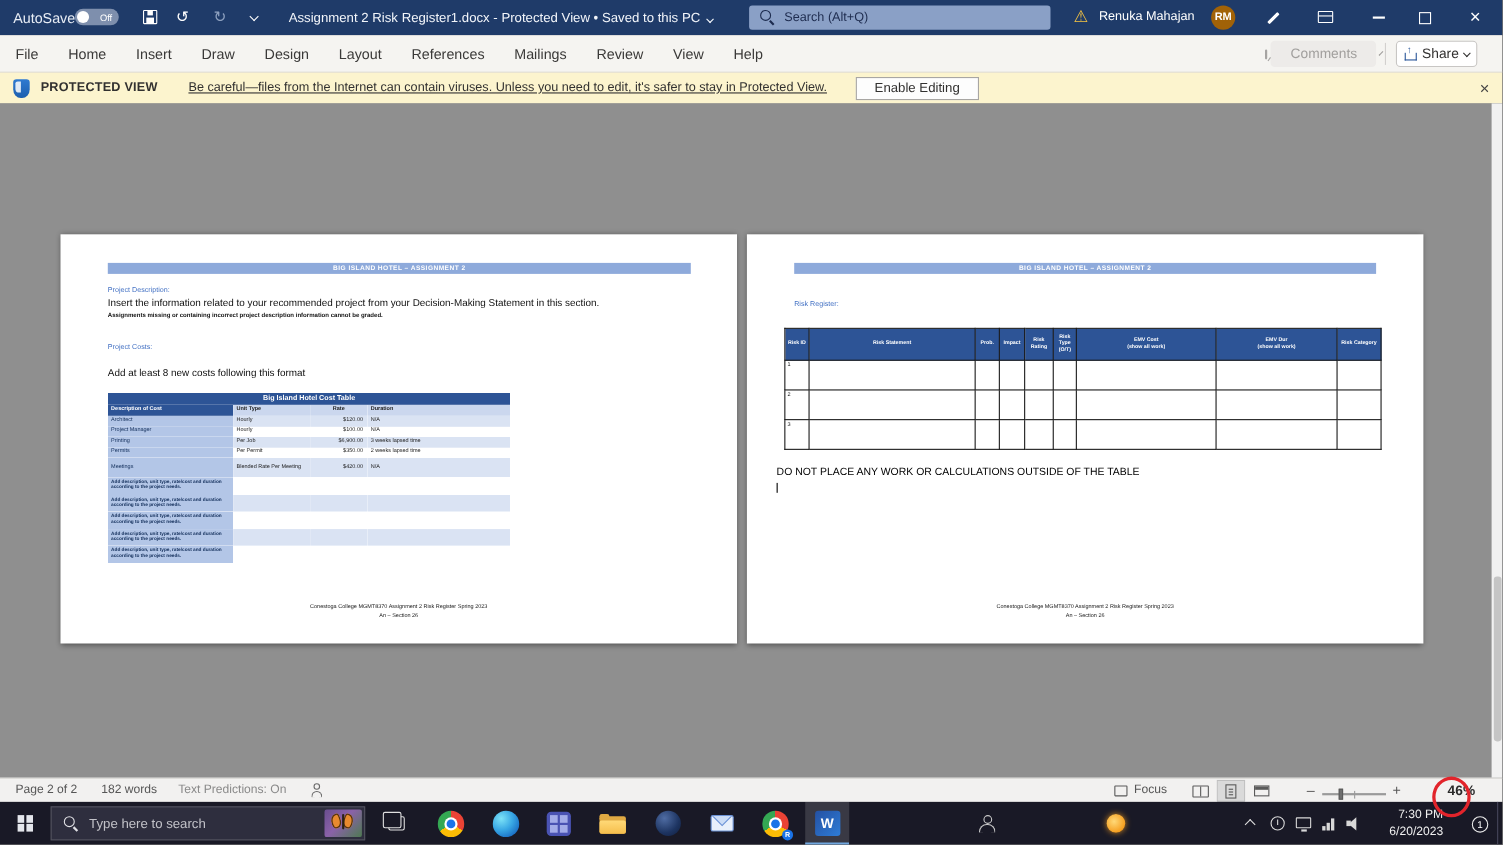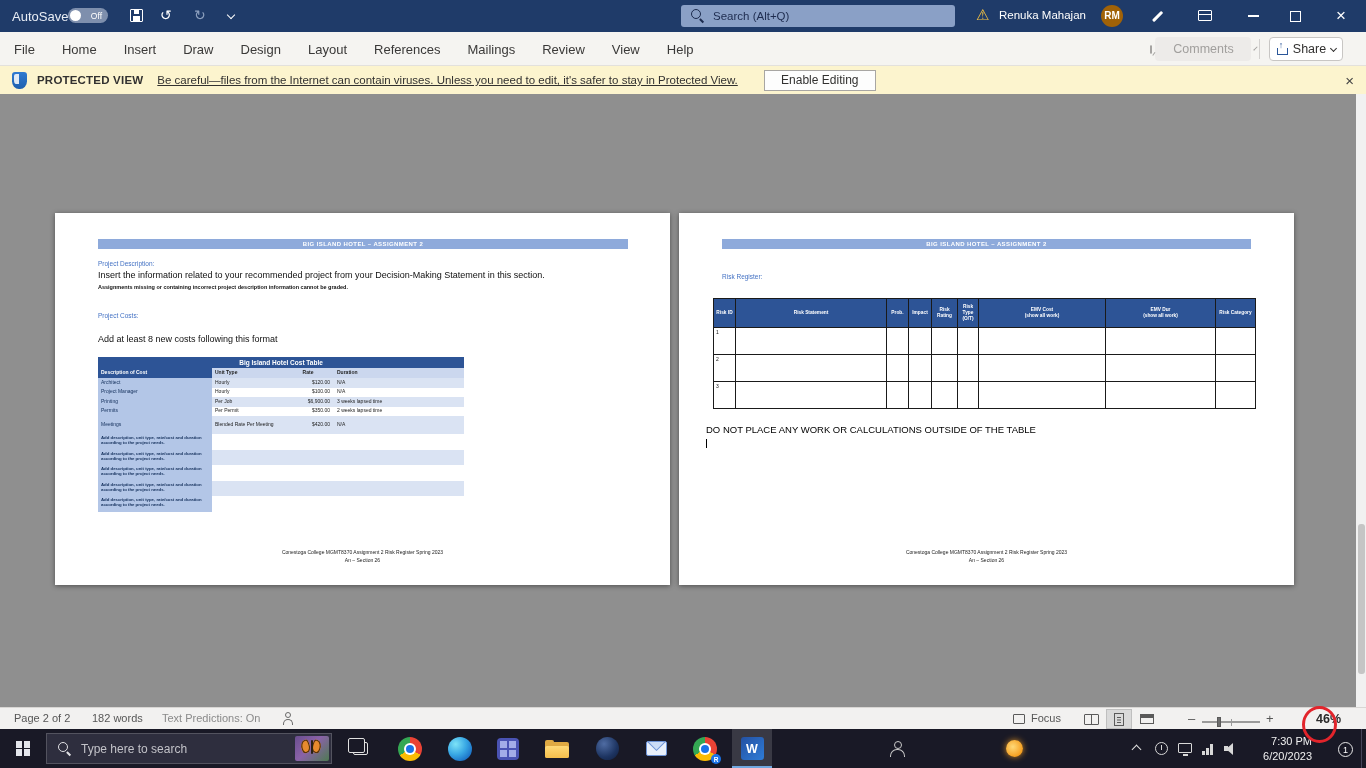--- a/index.html
+++ b/index.html
@@ -69,21 +69,21 @@
   .shic::after { content:"\2191"; position:absolute; left:3px; top:-3px; font-size:9px; color:#2B579A; }
 
   
   #pvbar { position:absolute; left:0; top:66px; width:1366px; height:28px; background:#FCF4CE;
            display:flex; align-items:center; font-size:11.5px; color:#323130; }
   #pv-shield { position:relative; margin-left:12px; width:15px; height:17px; flex:0 0 auto;
                background:linear-gradient(180deg,#2F7AD1,#1D5FAE); border-radius:3px 3px 46% 46%; }
   #pv-shield::before { content:""; position:absolute; left:2px; top:2px; width:5px; height:10px;
                        background:rgba(255,255,255,.85); border-radius:2px 0 0 40%; }
   #pv-label { margin-left:10px; font-weight:bold; letter-spacing:.2px; white-space:nowrap; }
-  #pv-msg { margin-left:14px; text-decoration:underline; white-space:nowrap; }
+  #pv-msg { margin-left:28px; text-decoration:underline; white-space:nowrap; }
   #pv-btn { margin-left:26px; width:112px; height:21px; background:#FDFDFD; border:1px solid #A8A6A3;
             font-size:12px; color:#323130; text-align:center; line-height:19px; flex:0 0 auto; }
   #pv-close { position:absolute; right:12px; top:6px; font-size:15px; color:#444; }
 
   
   #docarea { position:absolute; left:0; top:94px; width:1366px; height:613px; background:#8F8F8F; }
   .page { position:absolute; top:119px; width:615px; height:372px; background:#fff;
           box-shadow:0 1px 5px rgba(0,0,0,.45); }
   #page1 { left:55px; } #page2 { left:679px; }
   .banner { position:absolute; left:43px; top:26px; height:10px; background:#8EAADB; color:#fff;
@@ -245,20 +245,21 @@
   <div id="titlebar">
     <span id="autosave-label">AutoSave</span>
     <span id="autosave-toggle">
       <span class="knob"></span>
       <span class="state">Off</span>
     </span>
     <span id="tb-save"></span>
     <span id="tb-undo">↺</span>
     <span id="tb-redo">↻</span>
     <span id="tb-qat-caret" class="chev-down"></span>
+    <div id="tb-title"><span>Assignment 2 Risk Register1.docx  -  Protected View • Saved to this PC</span><span class="chev-down"></span></div>
     <div id="tb-search">
       <span class="mag"></span>
       <input id="tb-search-input" readonly="" placeholder="Search (Alt+Q)" style="">
     </div>
     <span id="tb-warning">⚠</span>
     <span id="tb-user">Renuka Mahajan</span>
     <span id="tb-avatar">RM</span>
     <span id="tb-pen"></span>
     <span id="tb-ribbonopt"></span>
     <div id="tb-min" class="caption-btn"></div>

